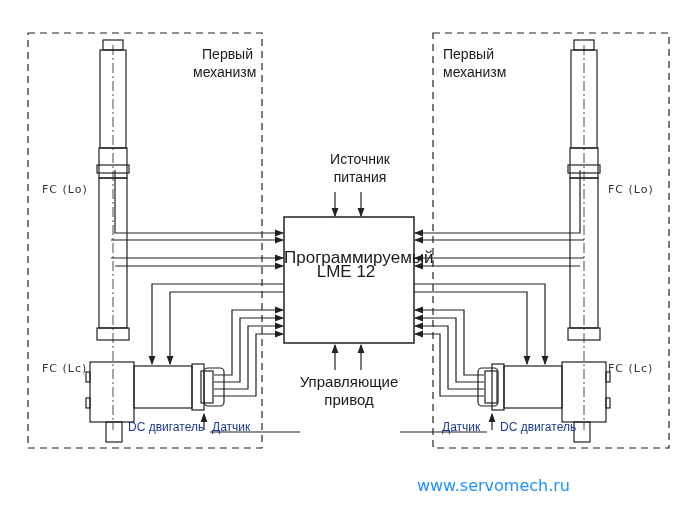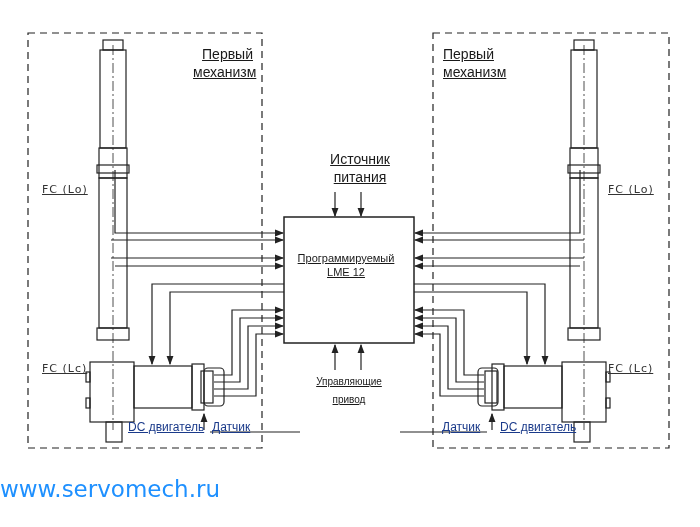--- a/index.html
+++ b/index.html
@@ -1,22 +1,22 @@
 <!DOCTYPE html>
 <html><head>
 <meta charset="utf-8">
 <style>
   html,body{margin:0;padding:0;background:#fff;}
   #stage{position:relative;width:700px;height:527px;overflow:hidden;background:#fff;}
   svg{position:absolute;left:0;top:0;}
-  .lbl{position:absolute;font-family:"Liberation Sans",sans-serif;color:#1a1a1a;white-space:nowrap;text-decoration:underline;}
+  .lbl{position:absolute;font-family:"Liberation Sans",sans-serif;color:#1a1a1a;white-space:nowrap;}
   .mono{font-family:"DejaVu Sans",sans-serif;font-size:11px;color:#333;letter-spacing:1px;margin-top:20px;}
   .title{font-size:14px;line-height:18px;}
   .center{text-align:center;}
-  .url{position:absolute;left:0;width:570px;top:476px;text-align:left;font-family:"DejaVu Sans",sans-serif;font-size:23px;color:#1e90ff;}
+  .url{position:absolute;left:0;width:570px;top:476px;text-align:right;font-family:"DejaVu Sans",sans-serif;font-size:16px;color:#1e90ff;}
   .small{font-size:12px;}
 </style>
 </head>
 <body>
 
 <div id="stage">
 <svg width="700" height="527" viewBox="0 0 700 527">
   <defs>
     <marker id="arr" markerWidth="8" markerHeight="6" refX="7" refY="3" orient="auto">
       <path d="M0,0 L8,3 L0,6 z" fill="#222"></path>
@@ -117,23 +117,23 @@
 
 <div class="lbl small" style="left:128px;top:420px;color:#1a3a8a;">DC двигатель</div>
 <div class="lbl small" style="left:212px;top:420px;color:#1a3a8a;">Датчик</div>
 <div class="lbl small" style="left:442px;top:420px;color:#1a3a8a;">Датчик</div>
 <div class="lbl small" style="left:500px;top:420px;color:#1a3a8a;">DC двигатель</div>
 
 <div class="lbl title center" style="left:310px;top:150px;width:100px;">
   <div>Источник</div>
   <div>питания</div>
 </div>
-<div class="lbl center" style="left:284px;top:251px;width:124px;font-size:11px;line-height:14px;">
+<div class="lbl center" style="left:284px;top:251px;width:124px;font-size:17px;line-height:14px;">
   <div>Программируемый</div>
   <div>LME 12</div>
 </div>
-<div class="lbl title center" style="left:284px;top:373px;width:130px;font-size:10px;">
+<div class="lbl title center" style="left:284px;top:373px;width:130px;font-size:15px;">
   <div>Управляющие</div>
   <div>привод</div>
 </div>
 
 <div class="url" style="color: rgb(30, 144, 255);">www.servomech.ru</div>
 </div>
 
 </body></html>

